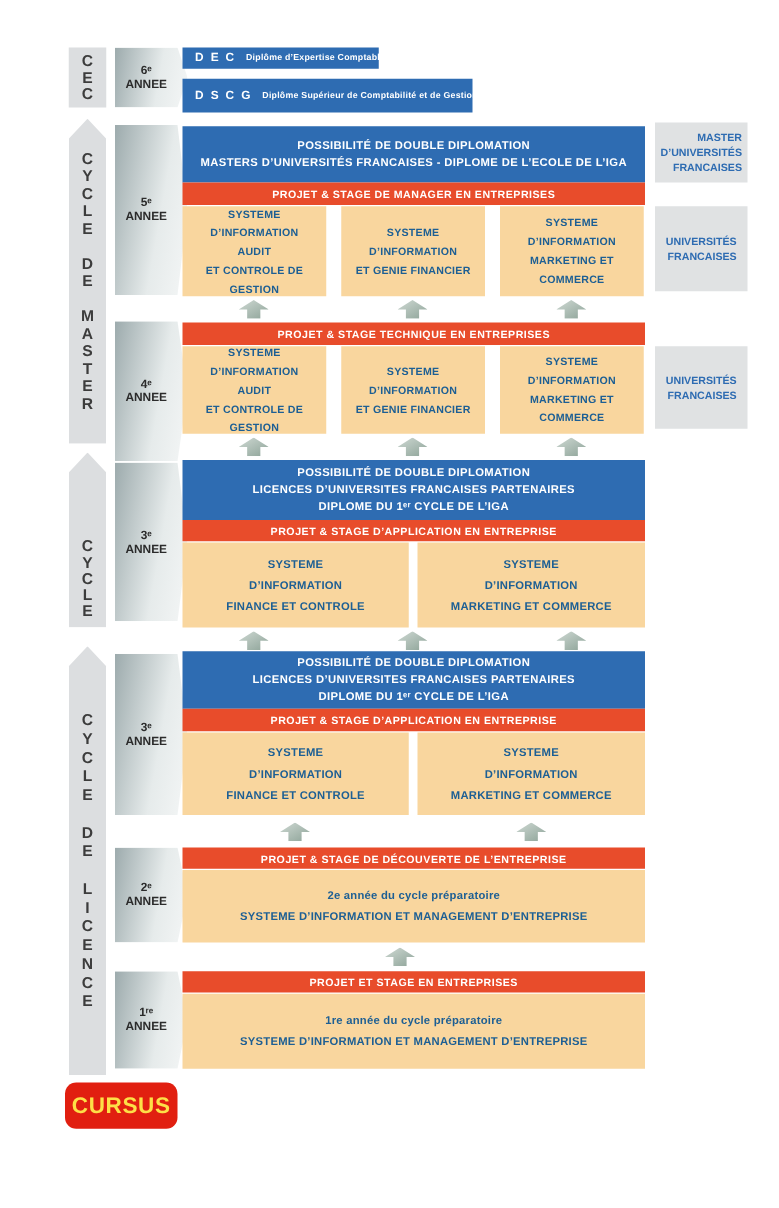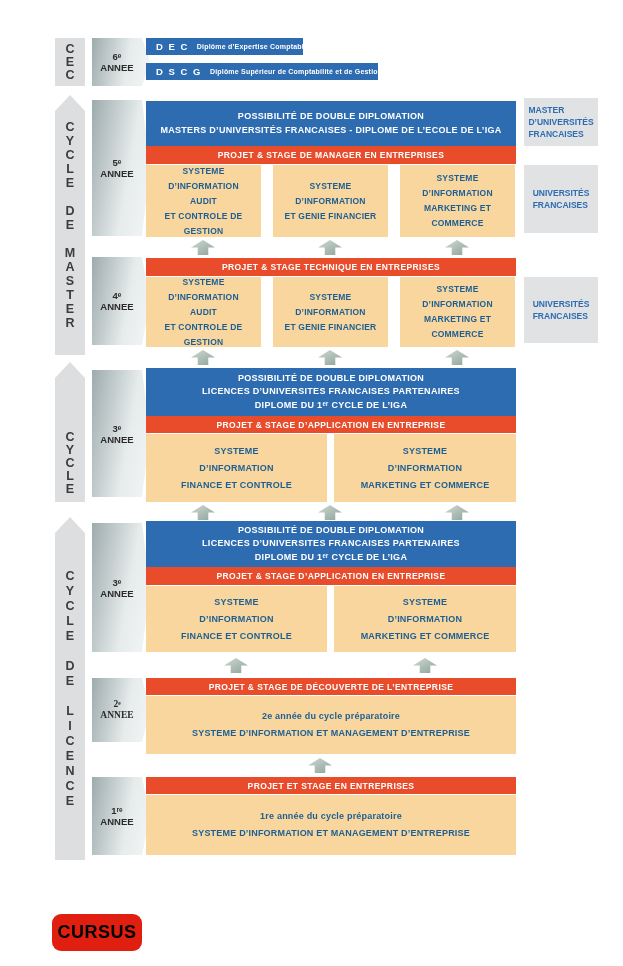--- a/index.html
+++ b/index.html
@@ -41,38 +41,38 @@
     display:flex; align-items:center; justify-content:center; box-sizing:border-box;
   }
   .orangebox {
     background:#f9d69e; color:#1d5f94; font-weight:bold; font-size:8.5px;
     line-height:15px; letter-spacing:.2px; text-align:center;
     display:flex; align-items:center; justify-content:center; box-sizing:border-box;
   }
   .orangebox.wide { line-height:17px; font-size:9px; }
   .graybox {
     background:#e0e2e3; color:#2e6cb2; font-weight:bold; font-size:8.5px;
-    line-height:12px; text-align:left;
+    line-height:12px; text-align:right;
     display:flex; align-items:center; justify-content:center; box-sizing:border-box;
   }
   .uparrow {
     width:24px; height:15px;
     background:linear-gradient(150deg,#cfd9d3 0%,#8da398 100%);
     clip-path:polygon(50% 0, 100% 50%, 72% 50%, 72% 100%, 28% 100%, 28% 50%, 0 50%);
   }
   .dipbar {
     background:#2e6cb2; color:#ffffff; display:flex; align-items:center;
     padding-left:10px; box-sizing:border-box; gap:8px; white-space:nowrap;
   }
   .dipbar .abbr { font-weight:bold; font-size:9.5px; letter-spacing:1.5px; }
   .dipbar .desc { font-weight:bold; font-size:7px; letter-spacing:.2px; }
   .cursus {
-    background:#e11f10; color:#000000; font-weight:bold; font-size:18px;
+    background:#e11f10; color:#fde047; font-weight:bold; font-size:18px;
     letter-spacing:.5px; border-radius:9px; text-align:center;
-    display:flex; align-items:center; justify-content:center;margin-top:48px;
+    display:flex; align-items:center; justify-content:center;
   }
   .bacbar {
     background:#2e6cb2; color:#ffffff; font-weight:bold; font-size:9px;
     letter-spacing:2.5px; text-align:center;
     display:flex; align-items:center; justify-content:center;
   }
 </style>
 </head>
 <body>
 
@@ -80,21 +80,21 @@
 
   <div class="abs vlabel rect pre" style="left:55px;top:38px;width:30px;height:48px;">C
 E
 C</div>
   <div class="abs yearbox pre" style="left:92px;top:38px;width:58px;height:48px;">6ᵉ
 ANNEE</div>
   <div class="abs dipbar" style="left:146px;top:38px;width:157px;height:17px;">
     <span class="abbr">D E C</span>
     <span class="desc">Diplôme d’Expertise Comptable</span>
   </div>
-  <div class="abs dipbar" style="left:146px;top:63px;width:232px;height:17px;">
+  <div class="abs dipbar" style="left:146px;top:63px;width:232px;height:27px;">
     <span class="abbr">D S C G</span>
     <span class="desc">Diplôme Supérieur de Comptabilité et de Gestion</span>
   </div>
 
   <div class="abs vlabel pre" style="left:55px;top:95px;width:30px;height:260px;">C
 Y
 C
 L
 E
 
@@ -102,21 +102,21 @@
 E
 
 M
 A
 S
 T
 E
 R</div>
   <div class="abs yearbox pre" style="left:92px;top:100px;width:58px;height:136px;">5ᵉ
 ANNEE</div>
-  <div class="abs yearbox pre" style="left:92px;top:257px;width:58px;height:88px;">4ᵉ
+  <div class="abs yearbox pre" style="left:92px;top:257px;width:58px;height:112px;">4ᵉ
 ANNEE</div>
 
   <div class="abs bluebox pre" style="left:146px;top:101px;width:370px;height:45px;">POSSIBILITÉ DE DOUBLE DIPLOMATION
 MASTERS D’UNIVERSITÉS FRANCAISES  -  DIPLOME DE L’ECOLE DE L’IGA</div>
   <div class="abs redbar" style="left:146px;top:146px;width:370px;height:18px;text-align:right;">PROJET &amp; STAGE DE MANAGER EN ENTREPRISES</div>
 
   <div class="abs orangebox pre" style="left:146px;top:165px;width:115px;height:72px;">SYSTEME
 D’INFORMATION
 AUDIT
 ET CONTROLE DE GESTION</div>
@@ -205,21 +205,21 @@
   <div class="abs orangebox wide pre" style="left:146px;top:586px;width:181px;height:66px;">SYSTEME
 D’INFORMATION
 FINANCE ET CONTROLE</div>
   <div class="abs orangebox wide pre" style="left:334px;top:586px;width:182px;height:66px;">SYSTEME
 D’INFORMATION
 MARKETING ET COMMERCE</div>
 
   <div class="abs uparrow" style="left:224px;top:658px;"></div>
   <div class="abs uparrow" style="left:413px;top:658px;"></div>
 
-  <div class="abs yearbox pre" style="left:92px;top:678px;width:58px;height:64px;font-family:Liberation Serif, serif;">2ᵉ
+  <div class="abs yearbox pre" style="left:92px;top:678px;width:58px;height:76px;">2ᵉ
 ANNEE</div>
   <div class="abs redbar" style="left:146px;top:678px;width:370px;height:17px;">PROJET &amp; STAGE DE DÉCOUVERTE DE L’ENTREPRISE</div>
   <div class="abs orangebox wide pre" style="left:146px;top:696px;width:370px;height:58px;">2e année du cycle préparatoire
 SYSTEME D’INFORMATION ET MANAGEMENT D’ENTREPRISE</div>
 
   <div class="abs uparrow" style="left:308px;top:758px;"></div>
 
   <div class="abs yearbox pre" style="left:92px;top:777px;width:58px;height:78px;">1ʳᵉ
 ANNEE</div>
   <div class="abs redbar" style="left:146px;top:777px;width:370px;height:17px;">PROJET ET STAGE EN ENTREPRISES</div>

